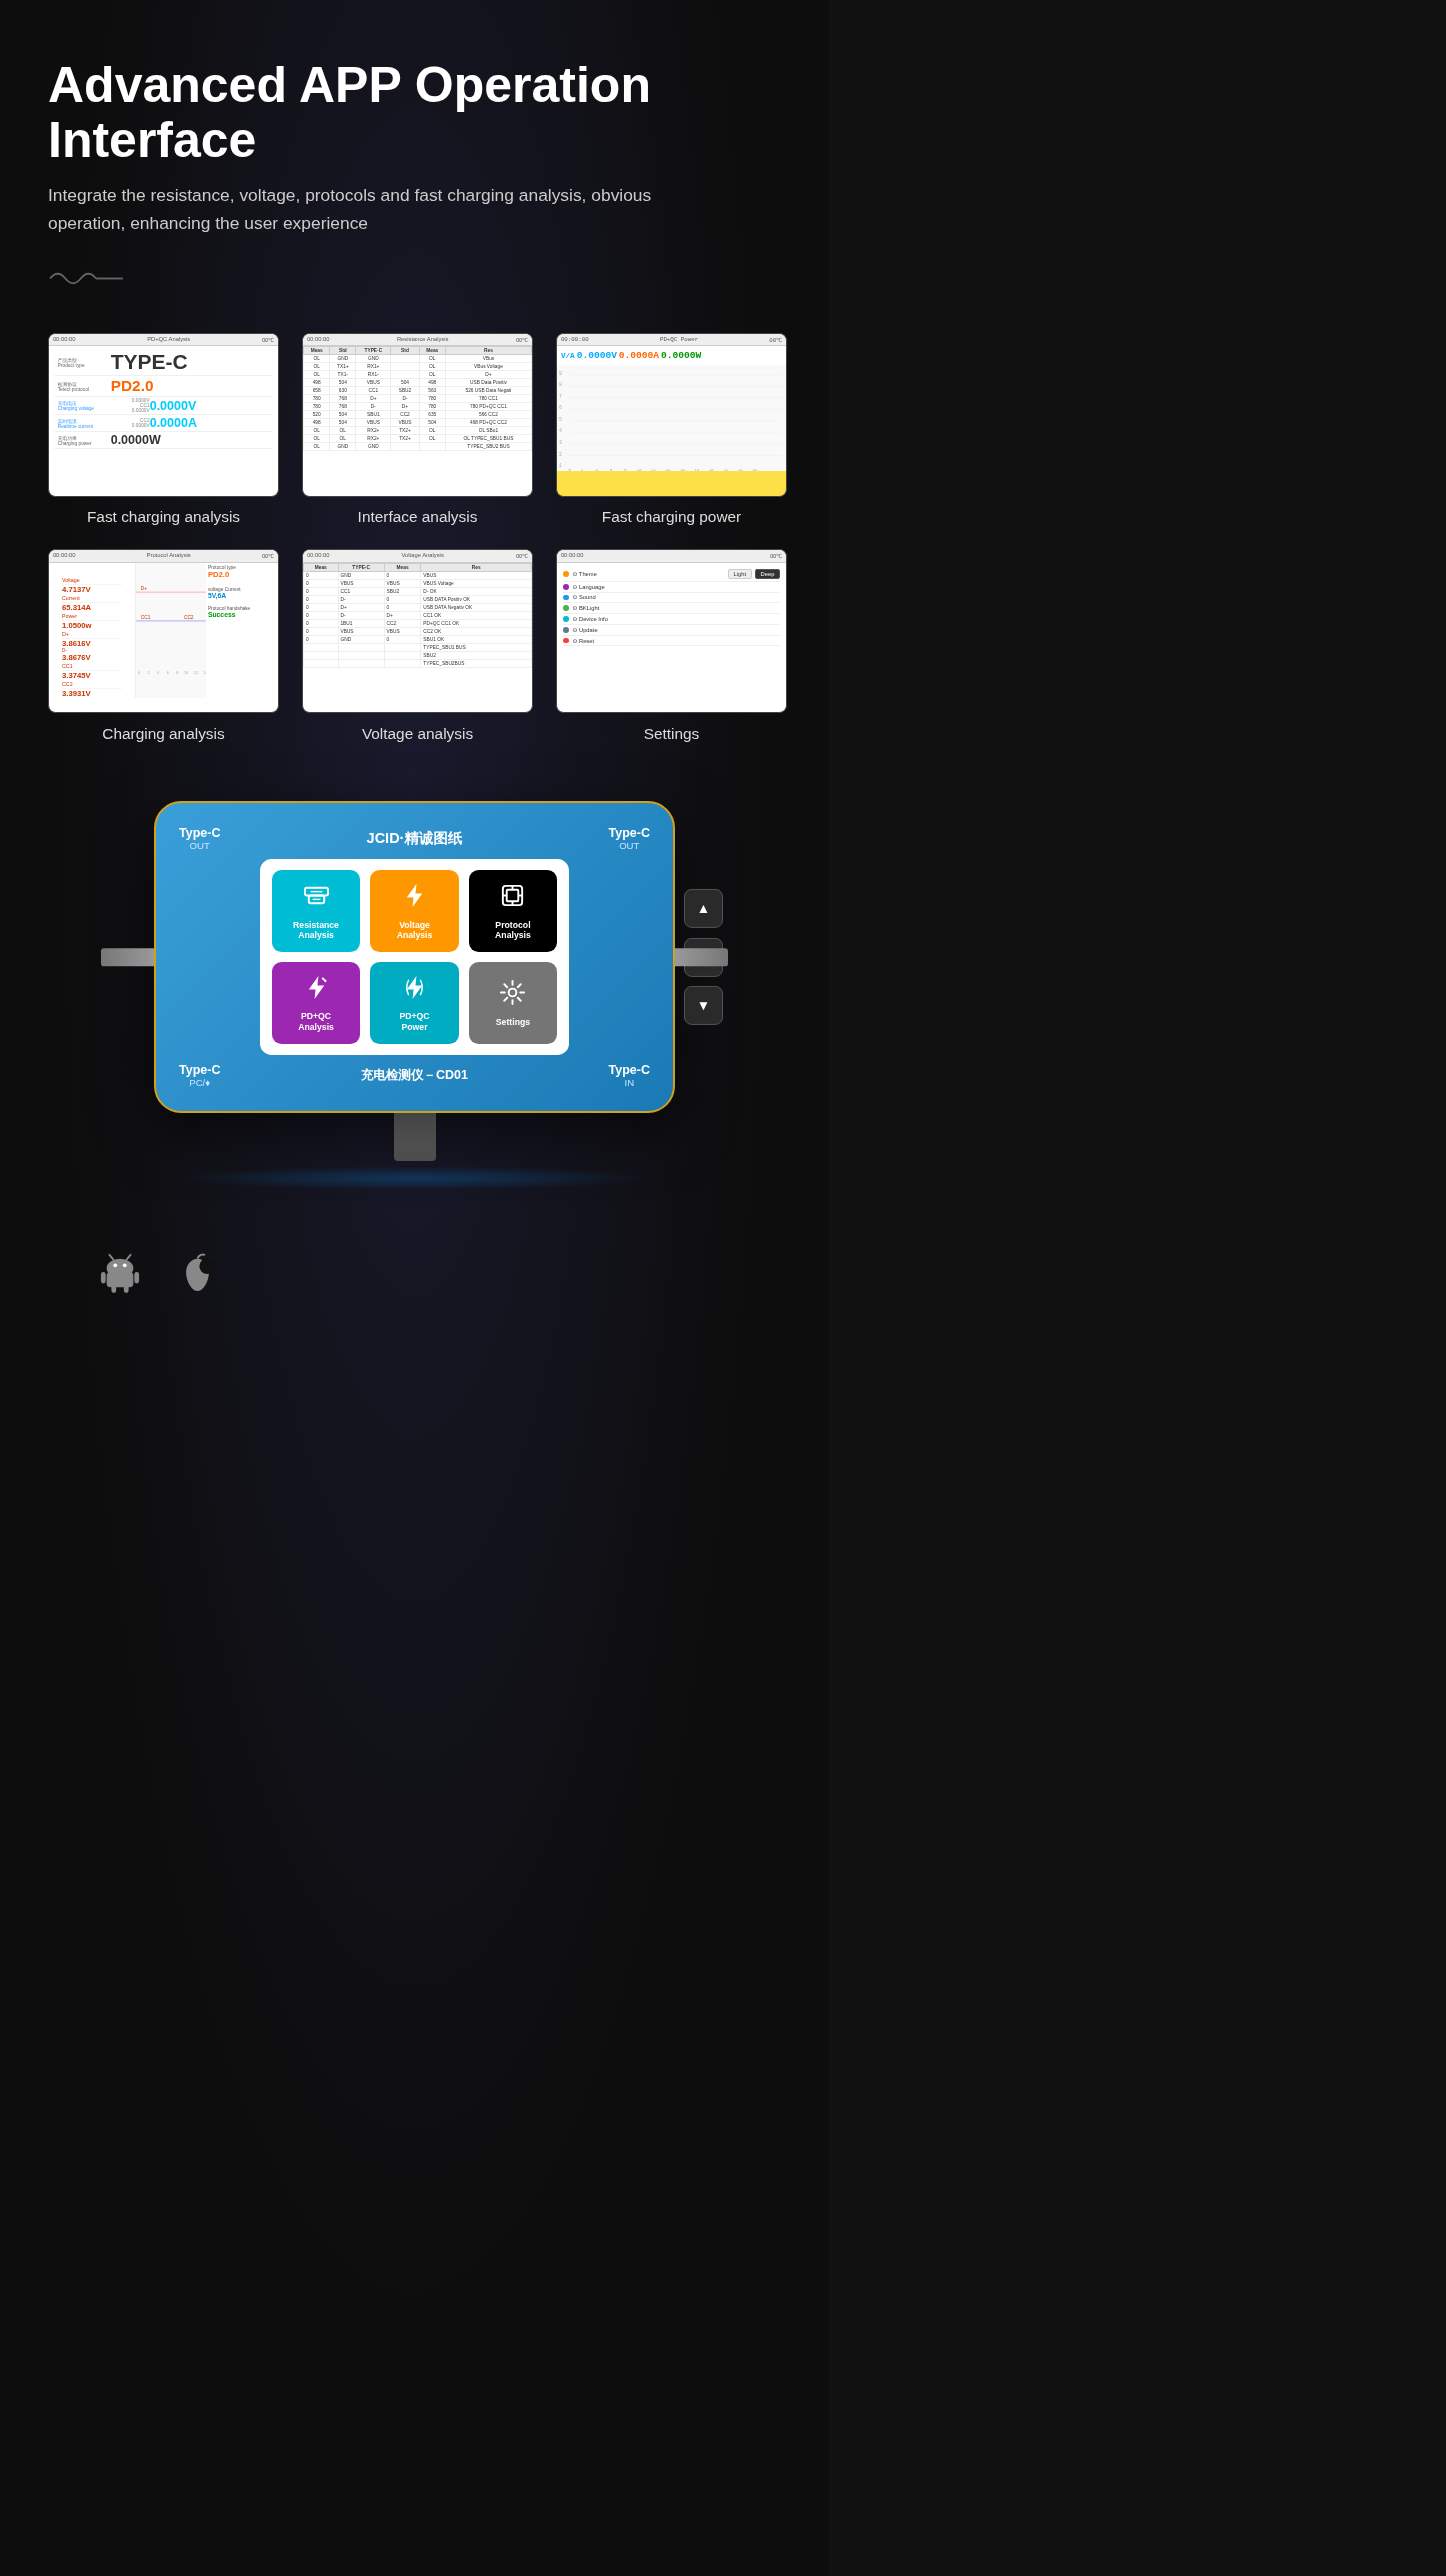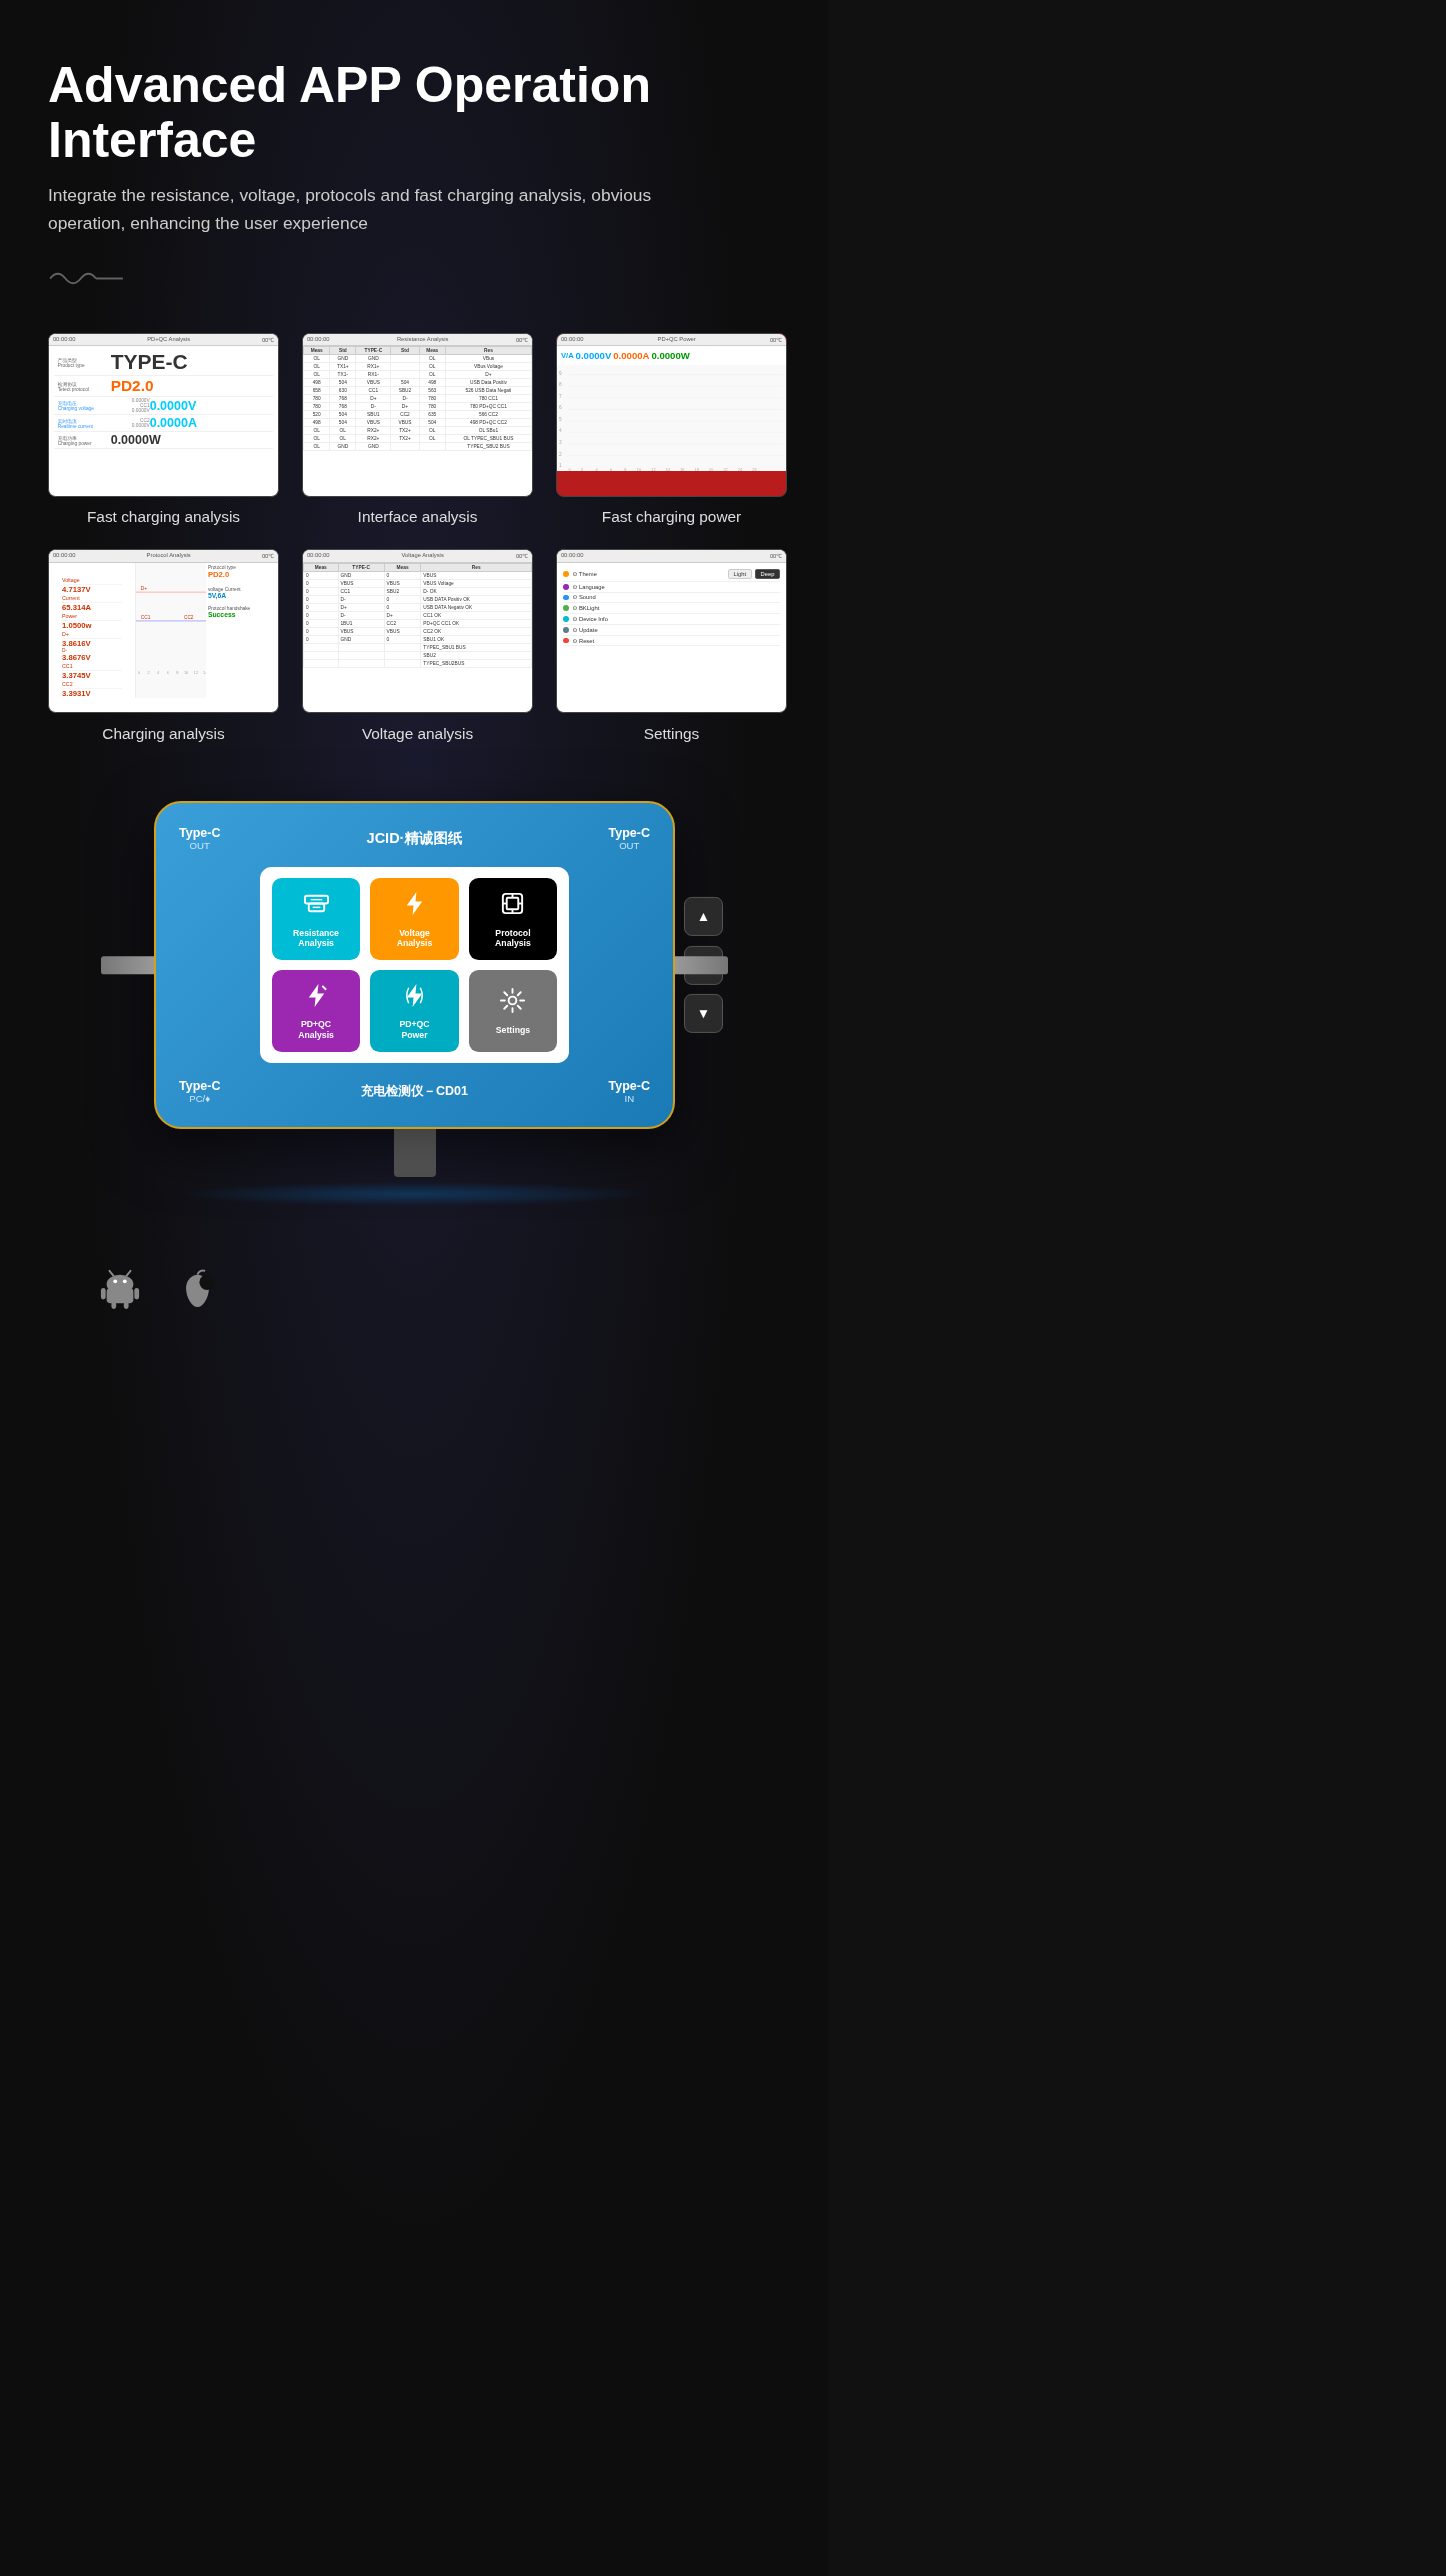--- a/index.html
+++ b/index.html
@@ -141,21 +141,22 @@
     .res-table td {
       padding: 1px 1.9px;
       text-align: center;
       color: #333;
       border: 1px solid #eee;
       font-size: 4.8px;
     }
 
     
     .pow-screen {
-      background: #b91c1c;
+      background: #fde047;
+      font-family: Liberation Mono, monospace;
     }
     .pow-display {
       display: flex;
       align-items: center;
       padding: 3.9px;
       background: #fff;
       gap: 1.9px;
     }
     .pow-v { color: #00aaff; font-size: 7.7px; font-weight: bold; }
     .pow-a { color: #ff6600; font-size: 7.7px; font-weight: bold; }
@@ -314,21 +315,21 @@
       font-size: 14.5px;
       font-weight: bold;
       color: #fff;
       text-align: center;
     }
 
     .device-screen {
       background: #fff;
       border-radius: 11.6px;
       padding: 11.6px;
-      margin: 16px auto;
+      margin: 8px auto;
       width: 309px;
     }
 
     .device-grid {
       display: grid;
       grid-template-columns: repeat(3, 1fr);
       gap: 9.6px;
     }
 
     .device-app-btn {

